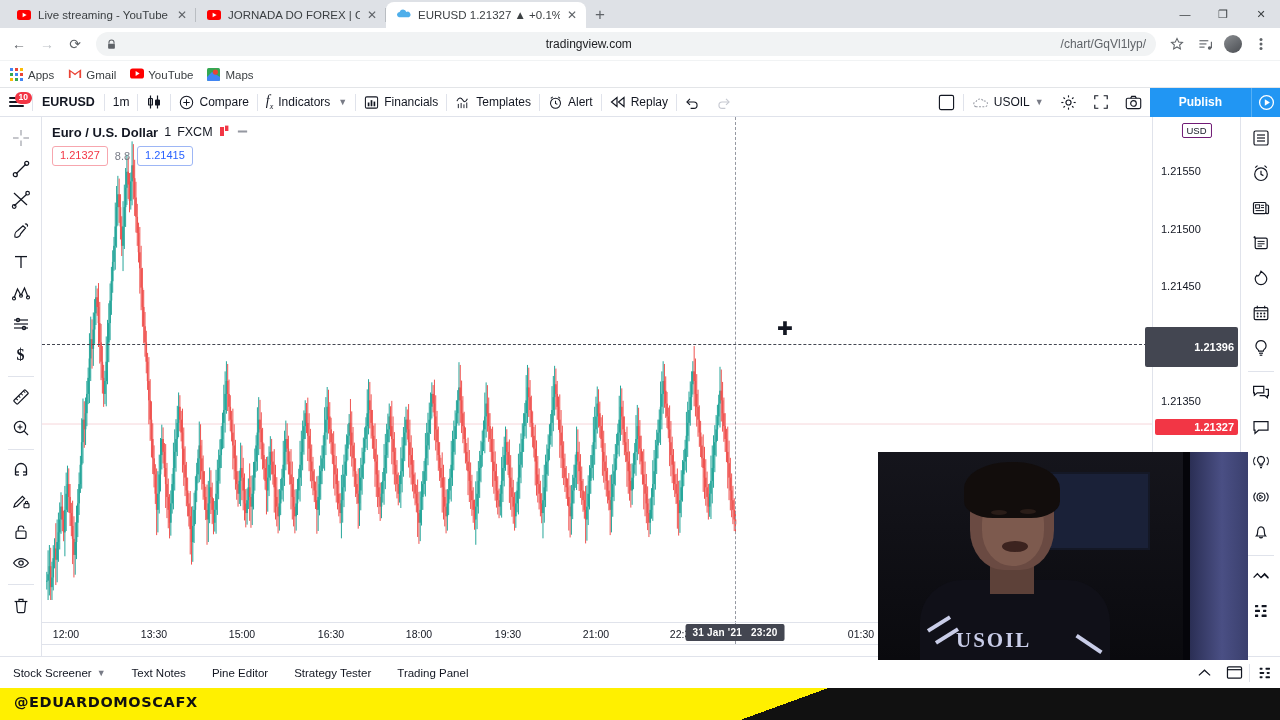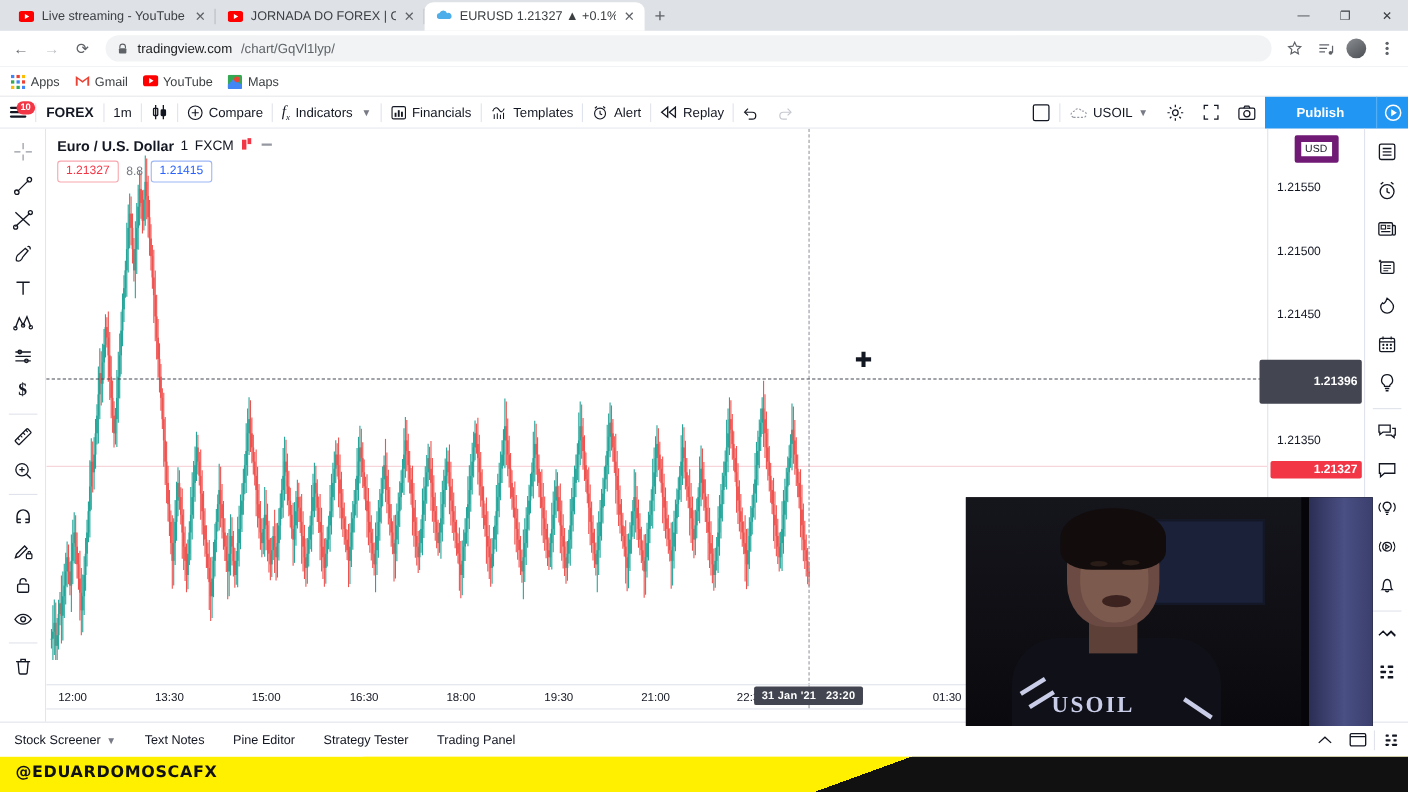--- a/index.html
+++ b/index.html
@@ -46,21 +46,21 @@
     gap: 2px; padding: 0 6px; border-bottom: 1px solid #f1f3f4;
   }
   .nav-ico {
     width: 26px; height: 26px; display: flex; align-items: center; justify-content: center;
     color: #5f6368; font-size: 14px; border-radius: 50%;
   }
   .nav-ico.disabled { color: #bdc1c6; }
   .omnibox {
     flex: 1; height: 24px; background: #f1f3f4; border-radius: 12px;
     display: flex; align-items: center; gap: 8px; padding: 0 10px; margin: 0 6px;
-    font-size: 12px; color: #202124;
+    font-size: 12px; color: #202124; justify-content: space-between;
   }
   .omnibox .host { color: #202124; }
   .omnibox .path { color: #5f6368; }
   .prof-av {
     width: 18px; height: 18px; border-radius: 50%;
     background: linear-gradient(145deg,#8a8d91,#4a4d52);
   }
 
   .bookmarks {
     height: 27px; background: #fff; display: flex; align-items: center;
@@ -168,21 +168,21 @@
     font-size: 11px; font-weight: bold; padding: 2px 4px; border-radius: 2px;
     transform: translateY(-50%); text-align: right;
   }
   .ps-cross {
     position: absolute; left: -8px; right: 2px; background: #434651; color: #fff;
     font-size: 11px; font-weight: bold; padding: 14px 4px; border-radius: 2px;
     transform: translateY(-50%); text-align: right;
   }
   .usd-chip {
     position: absolute; left: 50%; top: 6px; transform: translateX(-50%);
-    font-size: 9.5px; color: #131722; border: 6px solid #701a75;
+    font-size: 9.5px; color: #131722; border: 1px solid #701a75;
     border-radius: 2px; padding: 1px 4px; background: #fff;
   }
   .timescale {
     position: absolute; left: 0; right: 88px; bottom: 44px; height: 22px;
     border-top: 1px solid #e0e3eb;
   }
   .ts-label {
     position: absolute; top: 5px; font-size: 10.5px; color: #131722;
     transform: translateX(-50%); white-space: nowrap;
   }
@@ -404,21 +404,21 @@
   <div class="tv-topbar">
     <div class="badge-wrap">
       <span class="ham">
           <i></i>
           <i></i>
           <i></i>
         </span>
       <span class="badge">10</span>
     </div>
     <div class="tb-sep"></div>
-    <div class="tb-item tb-sym">FOREX</div>
+    <div class="tb-item tb-sym">EURUSD</div>
     <div class="tb-sep"></div>
     <div class="tb-item">1m</div>
     <div class="tb-sep"></div>
     <div class="tb-item">
       <svg width="16" height="16" viewBox="0 0 16 16">
           <g stroke="#131722" stroke-width="1.2" fill="none">
             <line x1="4.5" y1="1.5" x2="4.5" y2="14.5"></line>
             <rect x="2.6" y="4.5" width="3.8" height="6.5" rx="0.6"></rect>
             <line x1="11.5" y1="1.5" x2="11.5" y2="14.5"></line>
             <rect x="9.6" y="6" width="3.8" height="5" rx="0.6" fill="#131722"></rect>

